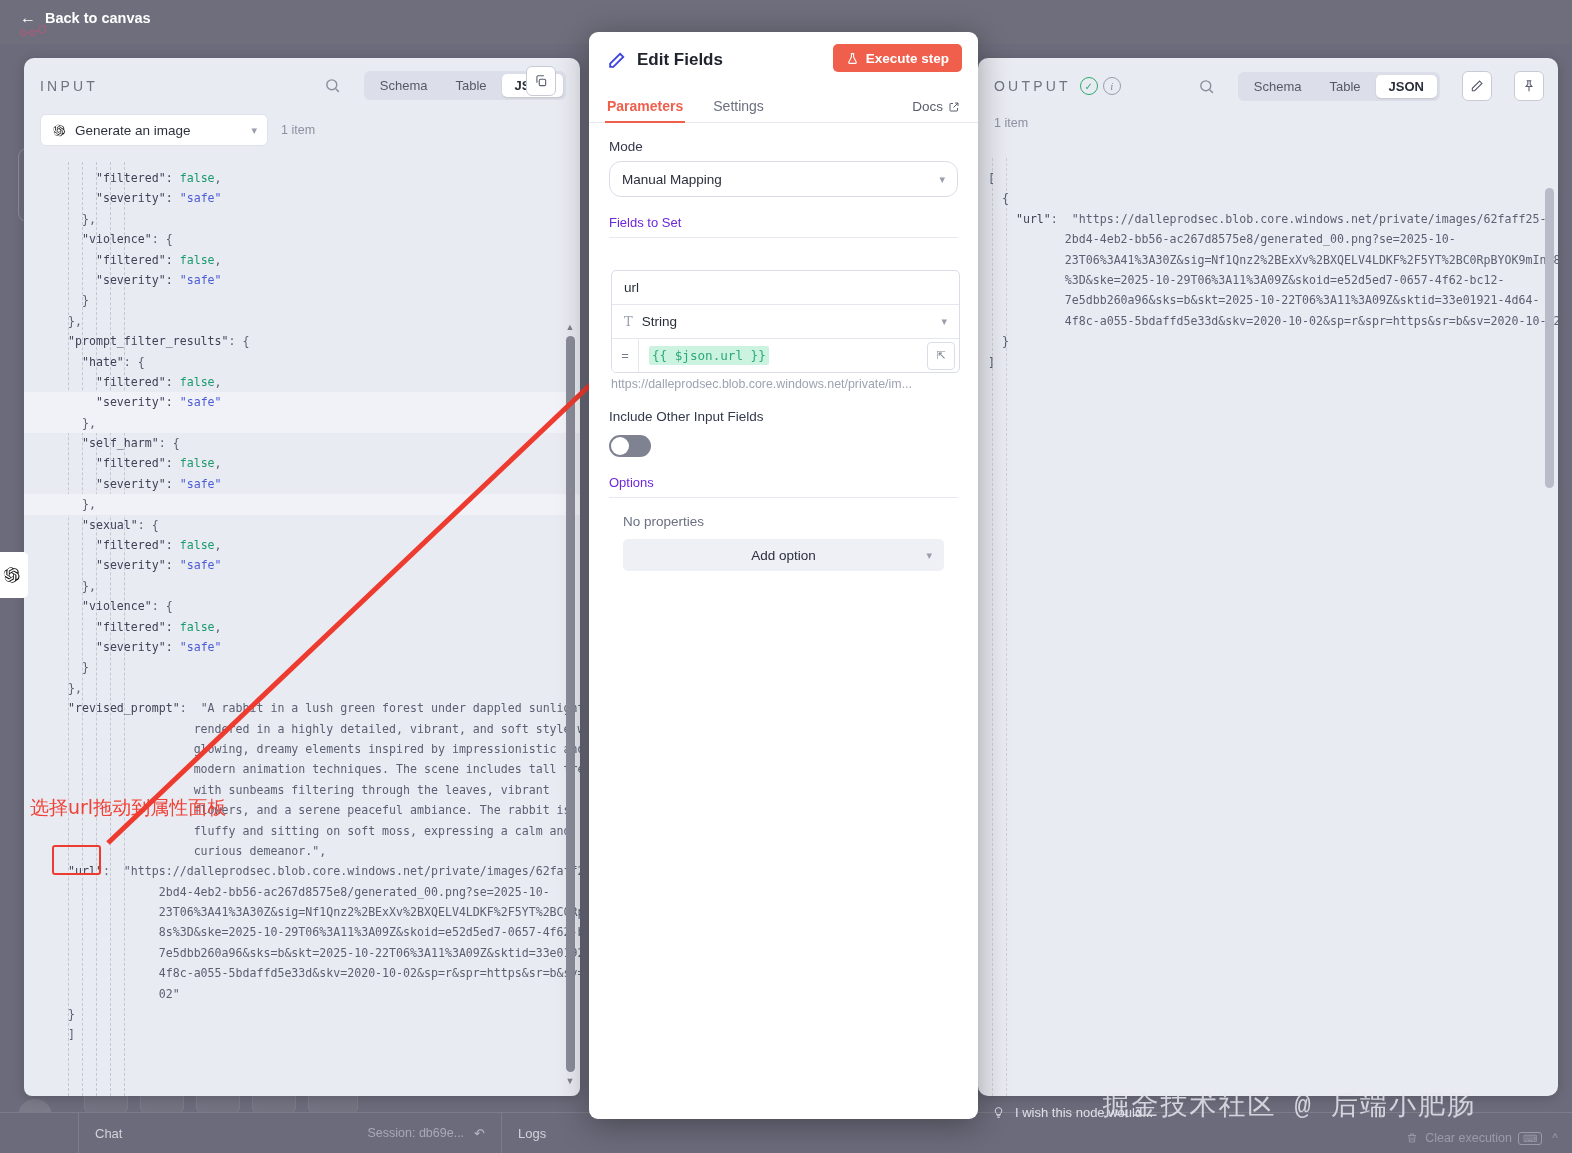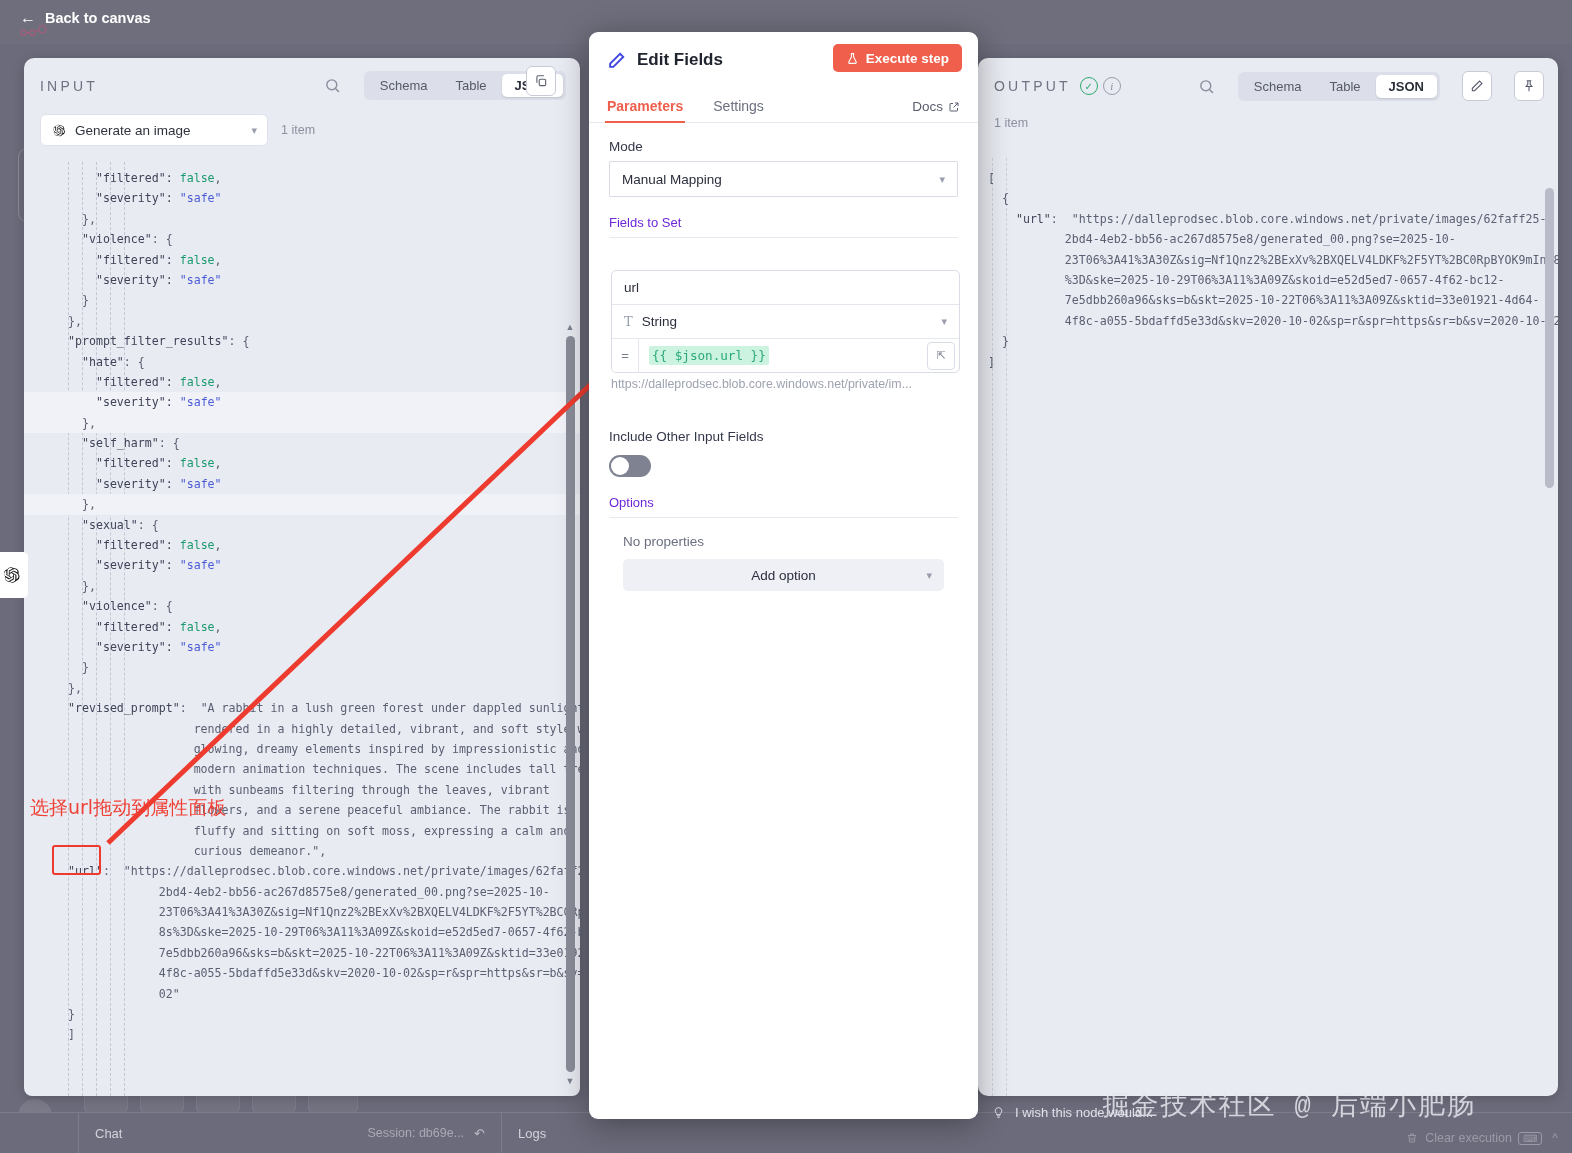--- a/index.html
+++ b/index.html
@@ -90,21 +90,21 @@
   #m-title{font-size:17px;font-weight:700;color:#20242e;}
   #pencil{width:19px;height:19px;color:#3f46e0;display:flex;align-items:center;}
   #exec-btn{position:absolute;right:16px;top:12px;height:28px;background:#ef5f4c;color:#fff;border-radius:5px;display:flex;align-items:center;gap:7px;padding:0 13px;font-size:13.5px;font-weight:700;cursor:pointer;}
   #m-tabs{height:34px;display:flex;align-items:flex-end;padding:0 18px;border-bottom:1px solid #e7e9f0;position:relative;gap:30px;}
   #m-tabs .tab{font-size:14px;color:#6b7080;padding-bottom:8px;cursor:pointer;position:relative;}
   #m-tabs .tab.on{color:#ef5f4c;font-weight:700;}
   #m-tabs .tab.on::after{content:"";position:absolute;left:-2px;right:-2px;bottom:-1px;height:2px;background:#ef5f4c;}
   #docs{position:absolute;right:18px;bottom:8px;font-size:13.5px;color:#595e6e;display:flex;align-items:center;gap:5px;cursor:pointer;}
   #m-body{padding:16px 20px;}
   .lbl{font-size:13.5px;color:#33384a;margin-bottom:7px;}
-  .sel{height:34px;border:1px solid #d9dce6;border-radius:1px;display:flex;align-items:center;padding:0 12px;font-size:13.5px;color:#2b2f3c;cursor:pointer;}
+  .sel{height:34px;border:1px solid #d9dce6;border-radius:12px;display:flex;align-items:center;padding:0 12px;font-size:13.5px;color:#2b2f3c;cursor:pointer;}
   .sel .chev{margin-left:auto;color:#9a9dab;font-size:11px;}
   .sec-title{font-size:13px;color:#6d28d9;margin:18px 0 7px 0;}
   .hr{height:1px;background:#e7e9f0;margin-bottom:16px;}
   #field-card{margin:0 18px 0 22px;border:1px solid #dadde6;border-radius:5px;overflow:hidden;background:#fff;}
   #field-card .row{height:33px;display:flex;align-items:center;padding:0 12px;font-size:13.5px;color:#2b2f3c;border-bottom:1px solid #e4e7ee;}
   #field-card .row:last-child{border-bottom:none;}
   #field-card .row .chev{margin-left:auto;color:#9a9dab;font-size:11px;}
   #tsym{color:#9aa0b0;margin-right:9px;font-size:13px;font-family:"DejaVu Serif",serif;}
   #eq-row{padding:0 !important;}
   #eq{width:26px;height:33px;display:flex;align-items:center;justify-content:center;color:#777c8c;font-size:13px;border-right:1px solid #e4e7ee;background:#fff;}
@@ -385,21 +385,21 @@
       <span id="expr">
         <span class="mono">{{ $json.url }}</span>
       </span>
       <span id="expand">⇱</span>
     </div>
   </div>
   <div id="resolved">https://dalleprodsec.blob.core.windows.net/private/im...</div>
 
 
   <div style="padding:18px 20px 0 20px;">
-    <div class="lbl" style="margin-bottom:11px;margin-top:20px;">Include Other Input Fields</div>
+    <div class="lbl" style="margin-bottom:11px;">Include Other Input Fields</div>
     <div id="toggle">
         <i></i>
       </div>
     <div class="sec-title">Options</div>
     <div class="hr"></div>
     <div id="noprops">No properties</div>
     <div id="addopt">
       <span>Add option</span>
       <span class="chev">▾</span>
     </div>

